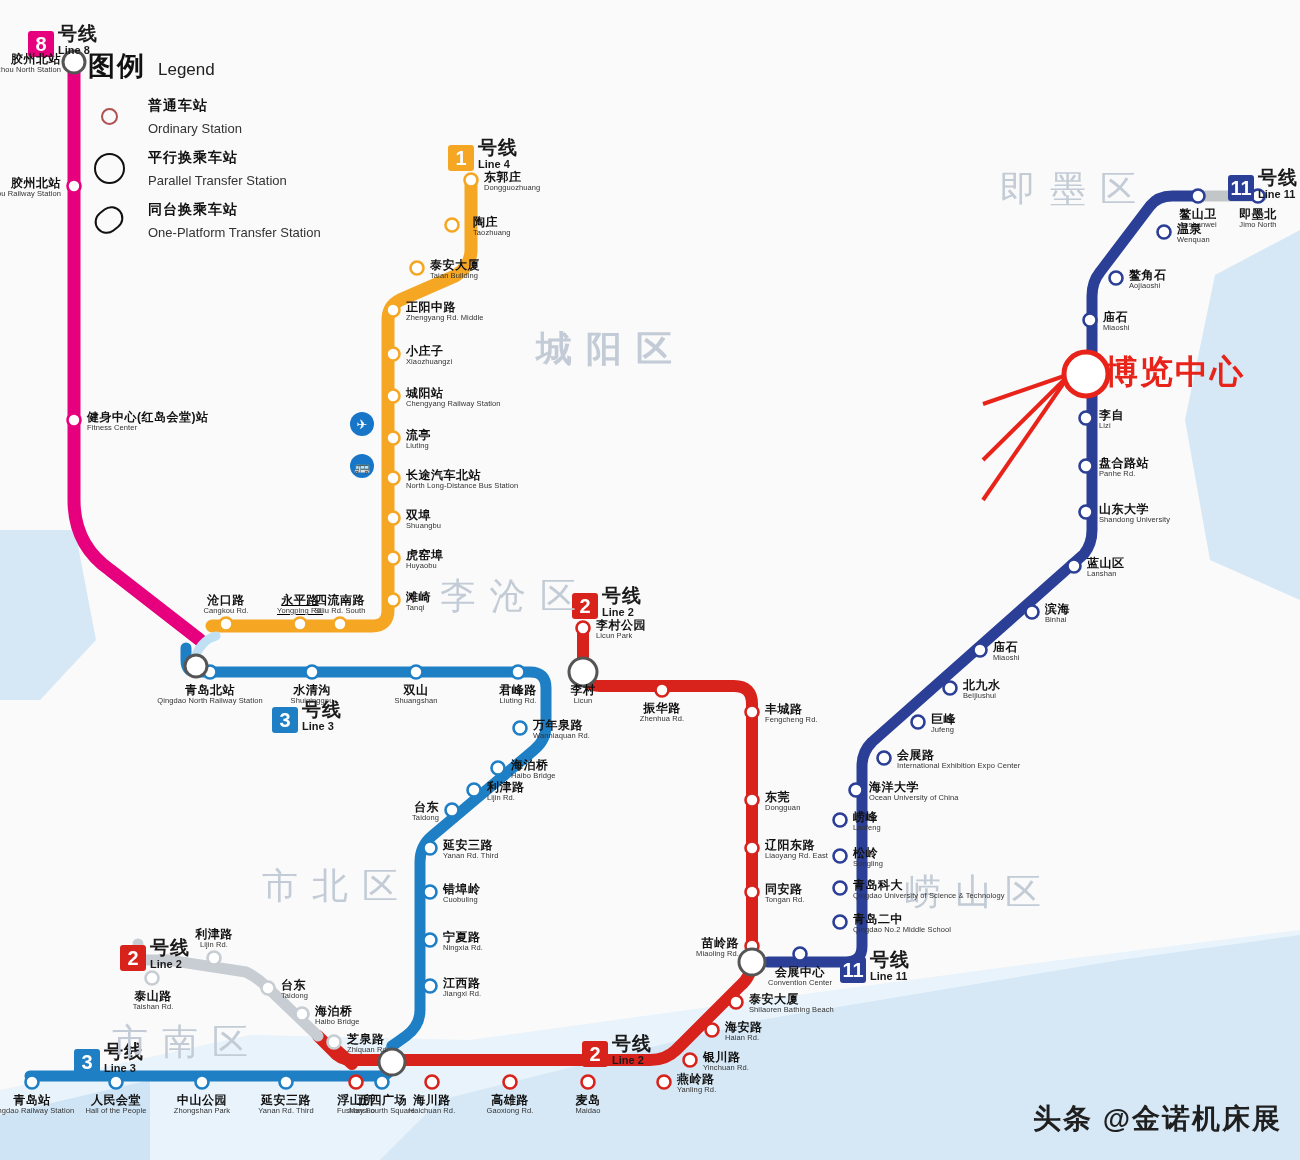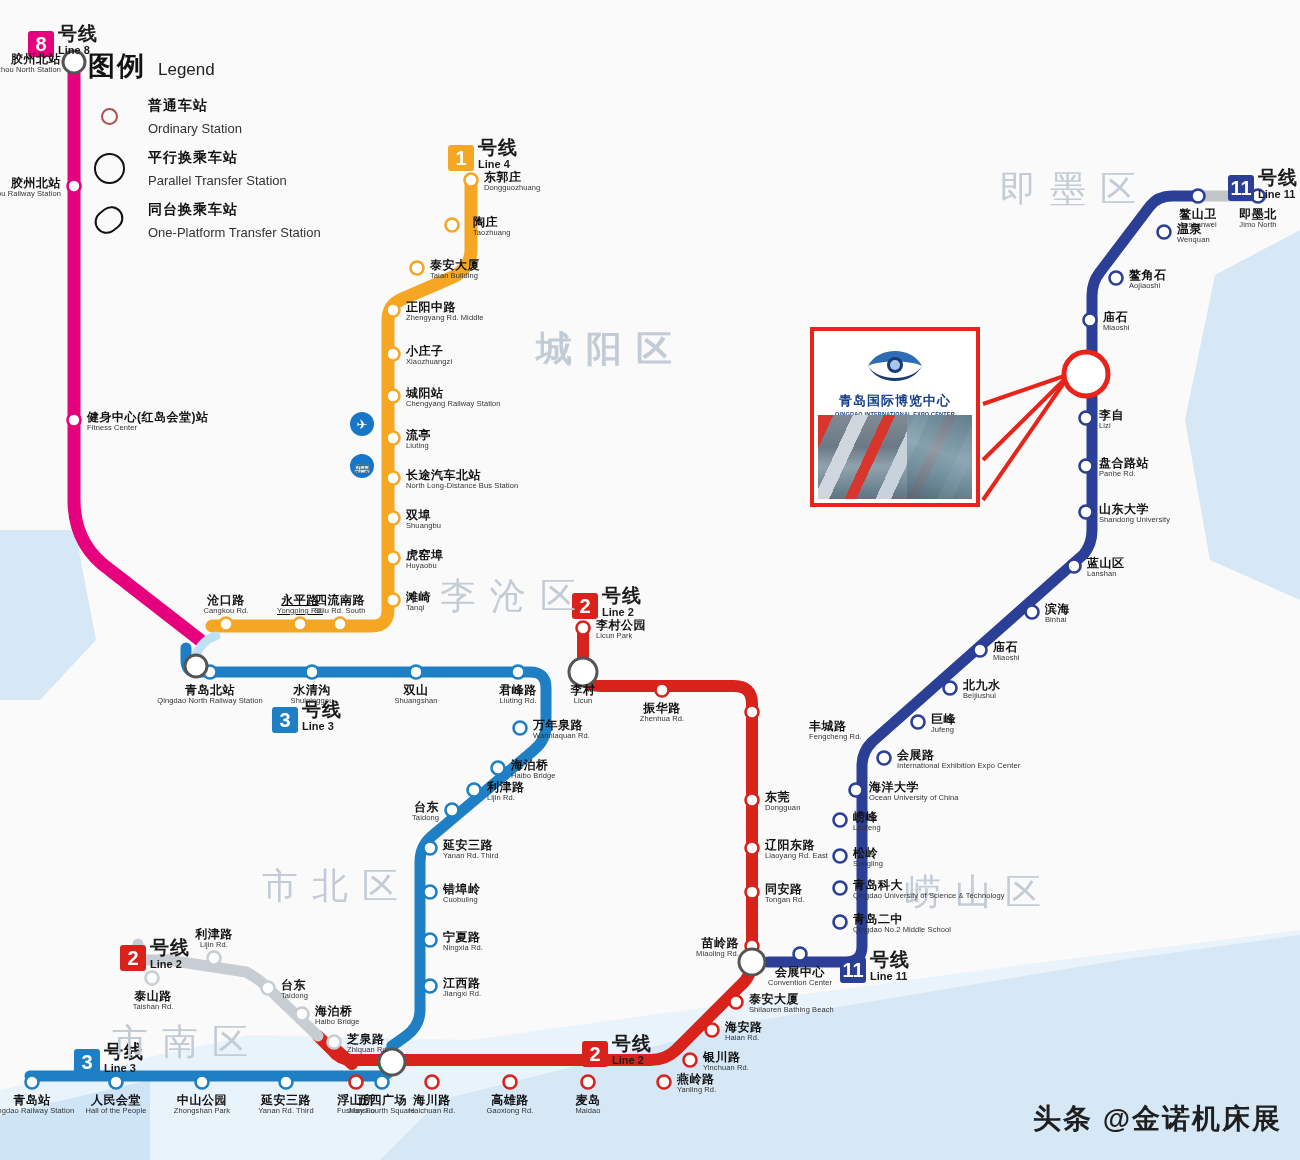--- a/index.html
+++ b/index.html
@@ -275,36 +275,22 @@
       <span class="legend-sym">
           <span class="sym-oneplat"></span>
         </span>
       <span class="legend-text">
         <span class="cn">同台换乘车站</span>
         <span class="en">One-Platform Transfer Station</span>
       </span>
     </div>
   </div>
 
-  <div id="photo-inset">
-    <div class="inset-inner">
-      <div class="inset-logo">
-        <svg width="62" height="46" viewBox="0 0 62 46">
-          <path d="M4,24 C14,4 48,4 58,24 C48,18 14,18 4,24 Z" fill="#2e6db4"></path>
-          <path d="M4,24 C14,44 48,44 58,24 C48,40 14,40 4,24 Z" fill="#173a7a"></path>
-          <circle cx="31" cy="23" r="8" fill="#173a7a"></circle>
-          <circle cx="31" cy="23" r="5" fill="#a8c6e8"></circle>
-        </svg>
-      </div>
-      <div class="inset-cn">青岛国际博览中心</div>
-      <div class="inset-en">QINGDAO INTERNATIONAL EXPO CENTER</div>
-      <div class="inset-photo"></div>
-    </div>
-  </div>
-
+
+  <div id="expo-callout">博览中心</div>
 
   <div id="watermark">头条 @金诺机床展</div>
 
   <div id="badges-layer">
       <div class="line-badge" style="left: 28px; top: 24px;">
         <span class="badge-num" style="background:#e6007e">8</span>
         <span class="badge-txt">
           <span class="badge-cn">号线</span>
           <span class="badge-en">Line 8</span>
         </span>
@@ -484,21 +470,21 @@
         <span class="stn-en">Licun Park</span>
       </div>
       <div class="stn-label center" style="left: 583px; top: 684px;">
         <span class="stn-cn">李村</span>
         <span class="stn-en">Licun</span>
       </div>
       <div class="stn-label center" style="left: 662px; top: 702px;">
         <span class="stn-cn">振华路</span>
         <span class="stn-en">Zhenhua Rd.</span>
       </div>
-      <div class="stn-label right" style="left: 765px; top: 720px; margin-left: 44px;">
+      <div class="stn-label right" style="left: 765px; top: 703px;">
         <span class="stn-cn">丰城路</span>
         <span class="stn-en">Fengcheng Rd.</span>
       </div>
       <div class="stn-label right" style="left: 765px; top: 791px;">
         <span class="stn-cn">东莞</span>
         <span class="stn-en">Dongguan</span>
       </div>
       <div class="stn-label right" style="left: 765px; top: 839px;">
         <span class="stn-cn">辽阳东路</span>
         <span class="stn-en">Liaoyang Rd. East</span>

